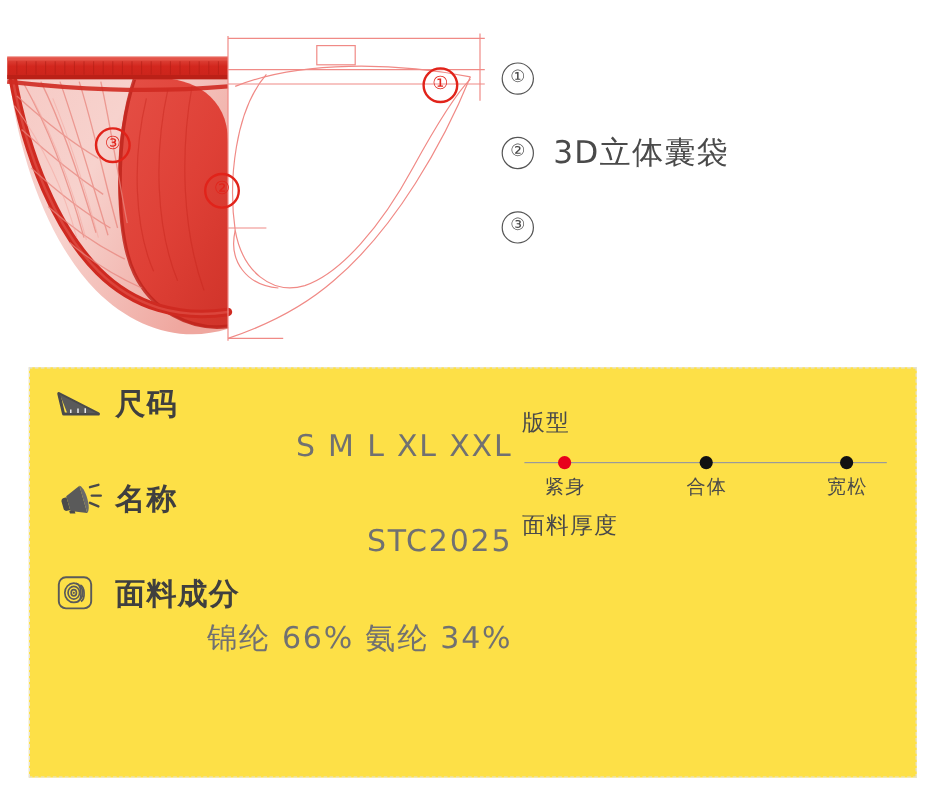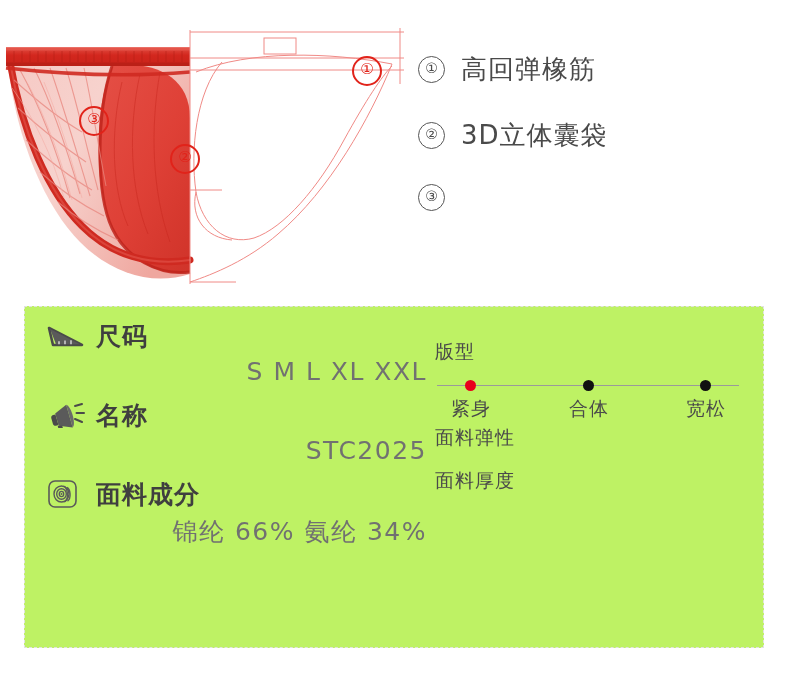--- a/index.html
+++ b/index.html
@@ -40,21 +40,21 @@
   }
   .legend-text{
     font-size:26px;color:#4a4a4a;letter-spacing:1px;
     font-family:"DejaVu Sans","Liberation Sans",sans-serif;
     white-space:nowrap;
   }
 
   
   #spec-panel{
     position:absolute;left:24px;top:306px;width:740px;height:342px;
-    border:1px dashed #e2e2e2;box-sizing:border-box;background:#bef264;
+    border:1px dashed #e2e2e2;box-sizing:border-box;background:#fde047;
   }
 
   
   #spec-left{position:absolute;left:22px;top:12px;width:380px;}
   .spec-block{margin-bottom:12px;}
   .spec-head{display:flex;align-items:center;height:34px;}
   .spec-icon{flex:0 0 auto;width:40px;height:30px;margin-right:9px;display:flex;align-items:center;justify-content:flex-start;}
   .spec-title{
     font-size:25px;font-weight:bold;color:#3f3f3f;letter-spacing:1px;
     font-family:"DejaVu Sans","Liberation Sans",sans-serif;
@@ -70,21 +70,21 @@
   .slider-group{margin-bottom:17px;}
   .slider-label{
     font-size:19px;color:#4a4a4a;letter-spacing:1px;margin-bottom:13px;
     font-family:"DejaVu Sans","Liberation Sans",sans-serif;
   }
   .slider-track{position:relative;height:30px;}
   .slider-line{position:absolute;left:2px;top:7px;width:302px;height:1px;background:#9a9a9a;}
   .slider-dot{position:absolute;top:2px;width:11px;height:11px;border-radius:50%;background:#111;}
   .slider-dot.active{background:#e8001c;}
   .slider-caption{
-    position:absolute;top:18px;font-size:19px;color:#4a4a4a;
+    position:absolute;top:18px;font-size:16px;color:#4a4a4a;
     transform:translateX(-50%);white-space:nowrap;letter-spacing:1px;
     font-family:"DejaVu Sans","Liberation Sans",sans-serif;
   }
 </style>
 </head>
 <body>
 
 <div id="top-section">
 
   <div id="product-figure">
@@ -201,21 +201,20 @@
     </svg>
 
     <div class="photo-marker" id="marker-1">①</div>
     <div class="photo-marker" id="marker-2">②</div>
     <div class="photo-marker" id="marker-3">③</div>
   </div>
 
   <div id="legend">
     <div class="legend-row">
       <span class="legend-num">①</span>
-      <span class="legend-text">高回弹橡筋</span>
     </div>
     <div class="legend-row">
       <span class="legend-num">②</span>
       <span class="legend-text">3D立体囊袋</span>
     </div>
     <div class="legend-row">
       <span class="legend-num">③</span>
     </div>
   </div>
 </div>
@@ -290,20 +289,19 @@
         <div class="slider-dot active" style="left:30px"></div>
         <div class="slider-dot" style="left:148px"></div>
         <div class="slider-dot" style="left:265px"></div>
         <div class="slider-caption" style="left:36px">紧身</div>
         <div class="slider-caption" style="left:154px">合体</div>
         <div class="slider-caption" style="left:271px">宽松</div>
       </div>
     </div>
 
     <div class="slider-group">
-      <div class="slider-label">面料弹性</div>
     </div>
 
     <div class="slider-group">
       <div class="slider-label">面料厚度</div>
     </div>
   </div>
 </div>
 
 </body></html>

